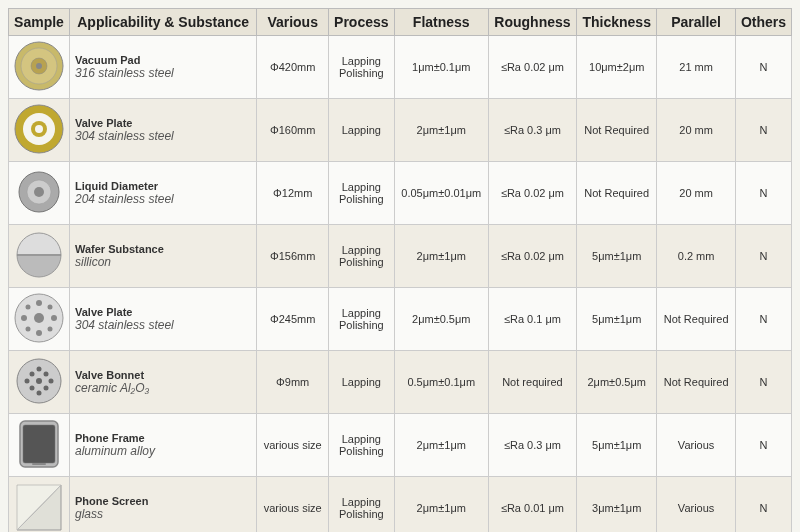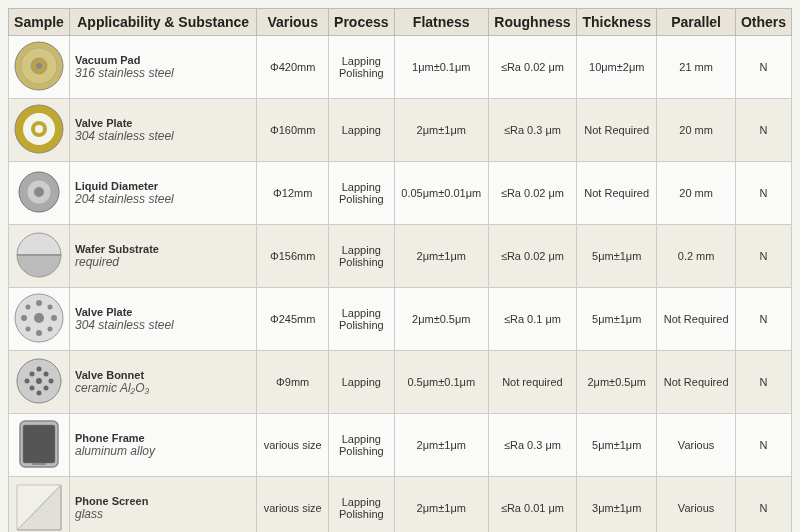--- a/index.html
+++ b/index.html
@@ -143,22 +143,22 @@
           <td>N</td>
         </tr>
         <tr>
           <td class="img-cell"><svg width="54" height="54" viewBox="0 0 54 54">
         <path d="M5,27 A22,22 0 0,1 49,27 Z" fill="#ddd" stroke="#999" stroke-width="1"></path>
         <path d="M5,27 A22,22 0 0,0 49,27 Z" fill="#bbb" stroke="#999" stroke-width="1"></path>
         <line x1="5" y1="27" x2="49" y2="27" stroke="#888" stroke-width="1"></line>
       </svg></td>
           <td class="name-cell">
             <div class="name-wrapper">
-              <span class="main">Wafer Substrate</span>
-              <span class="sub">required</span>
+              <span class="main">Wafer Substance</span>
+              <span class="sub">sillicon</span>
             </div>
           </td>
           <td>Φ156mm</td>
           <td>Lapping<br>Polishing</td>
           <td>2μm±1μm</td>
           <td>≤Ra 0.02 μm</td>
           <td>5μm±1μm</td>
           <td>0.2 mm</td>
           <td>N</td>
         </tr>

